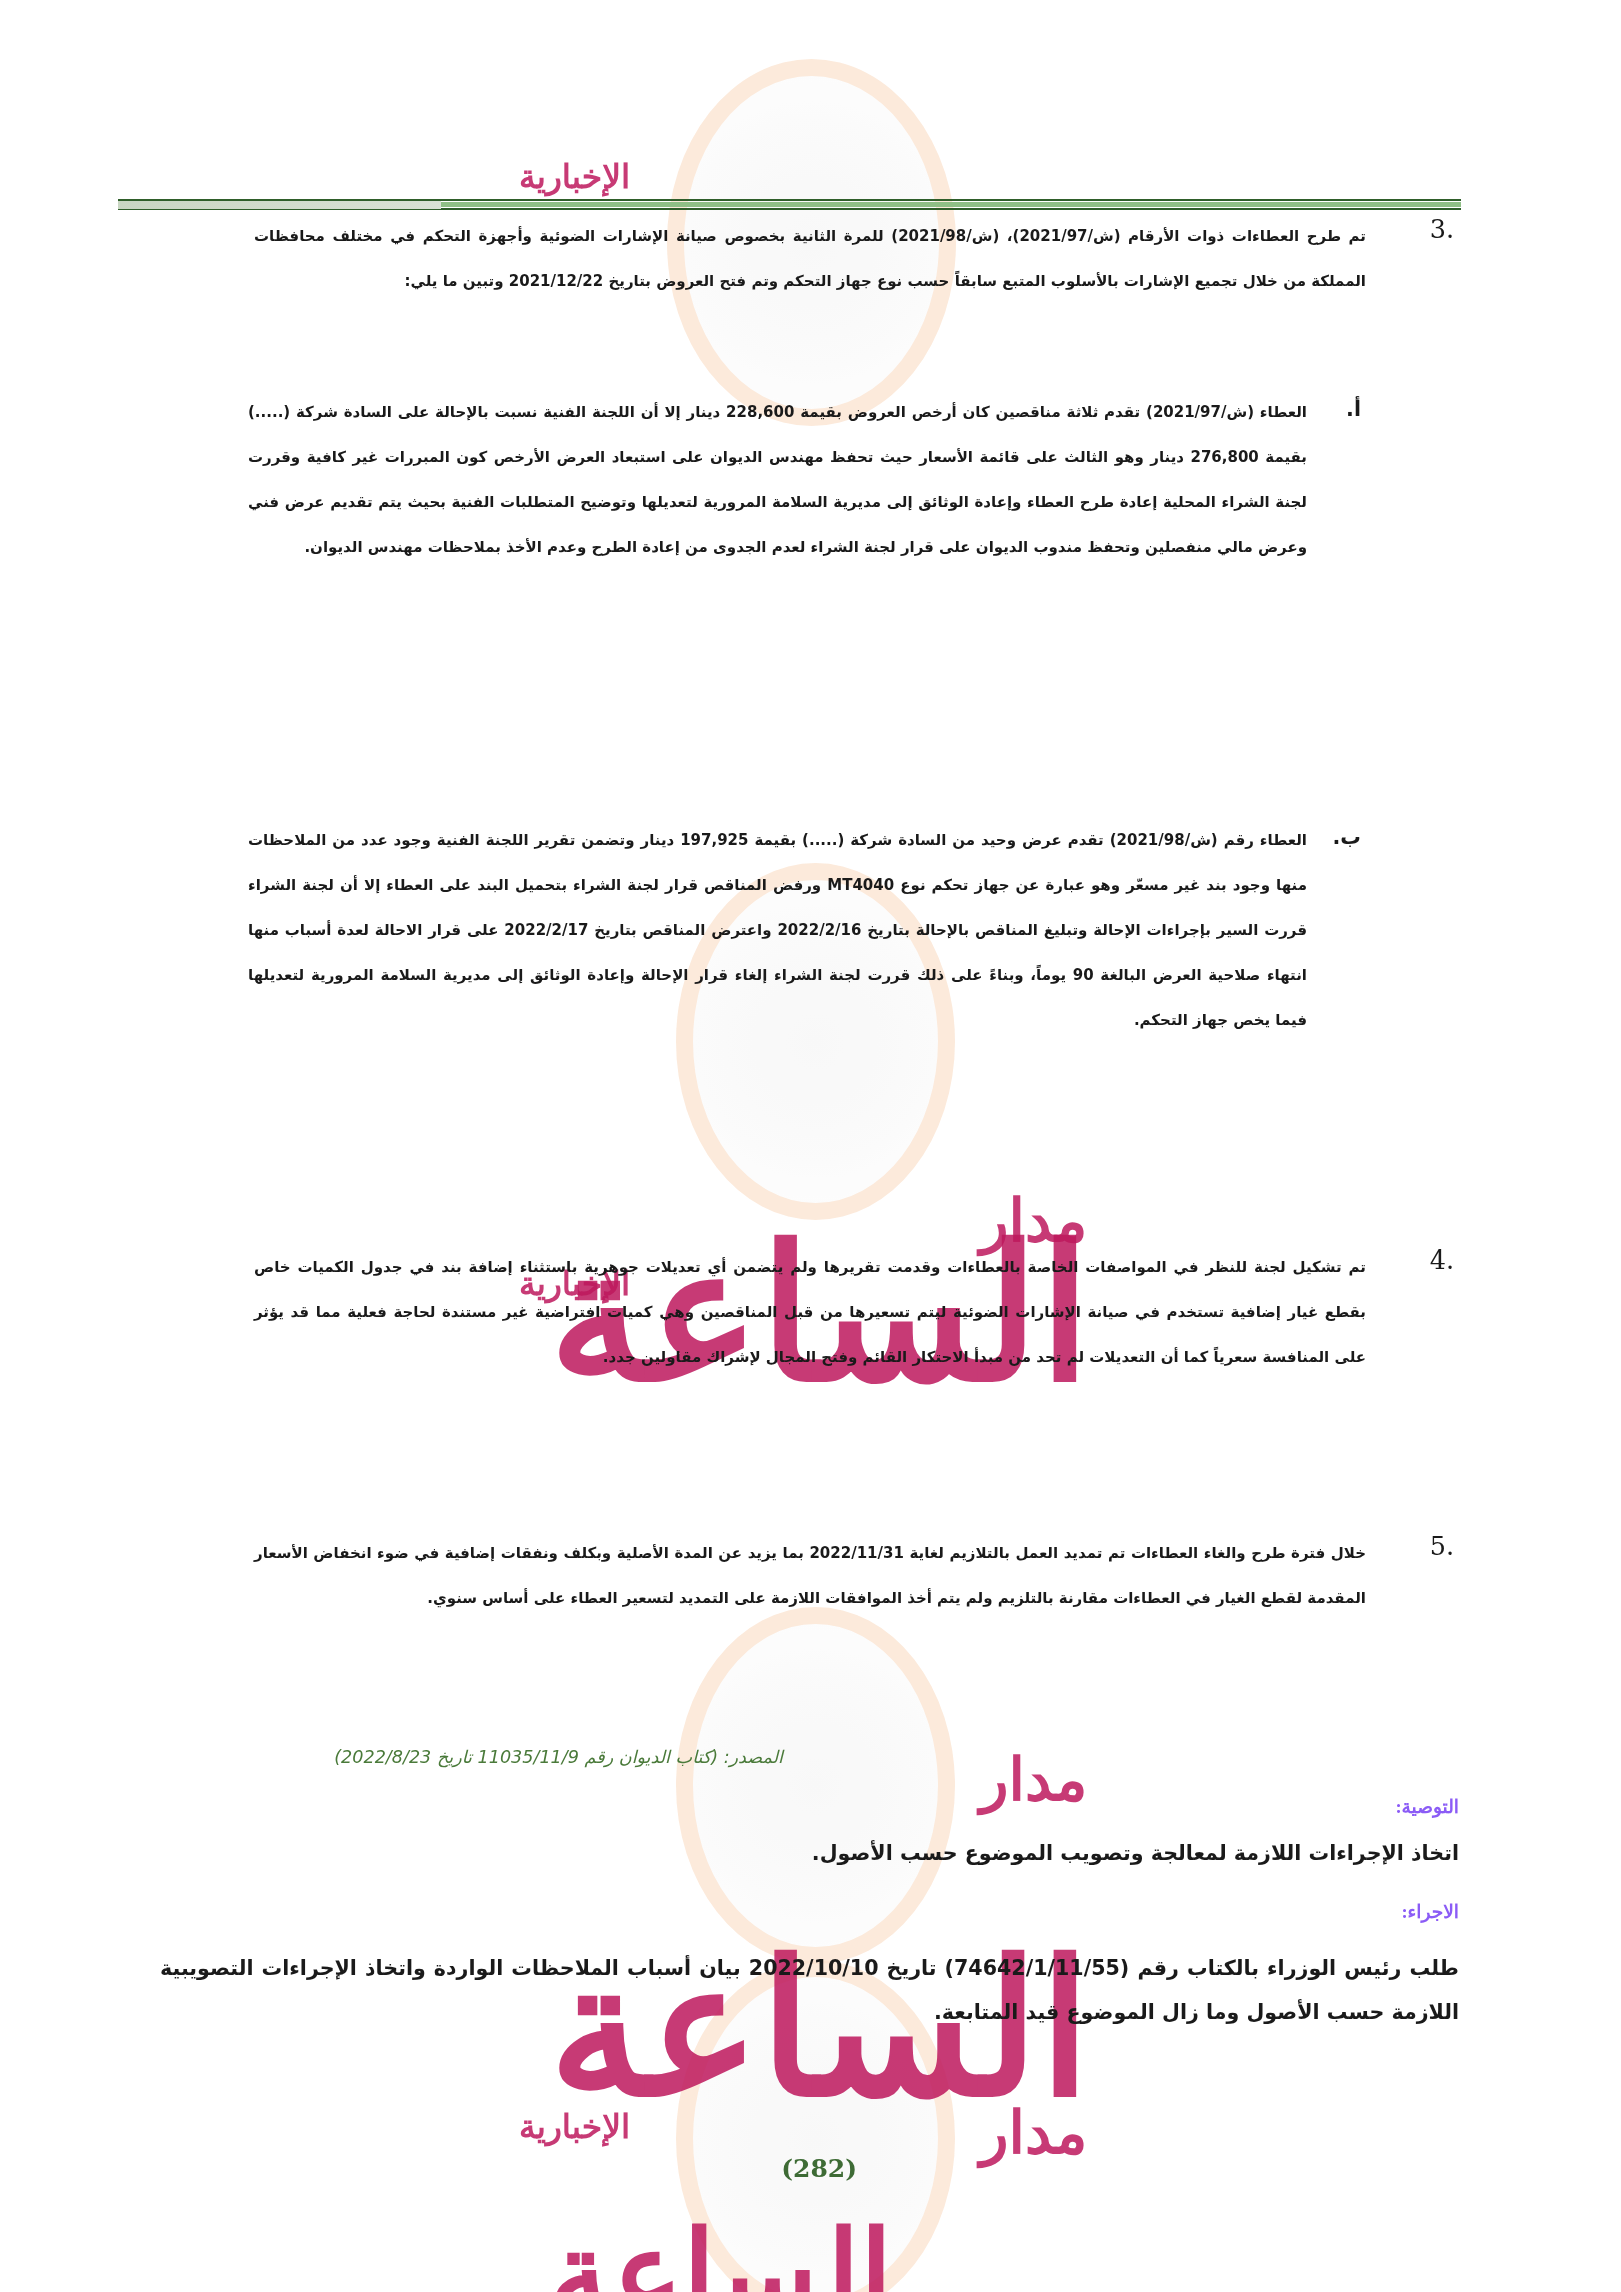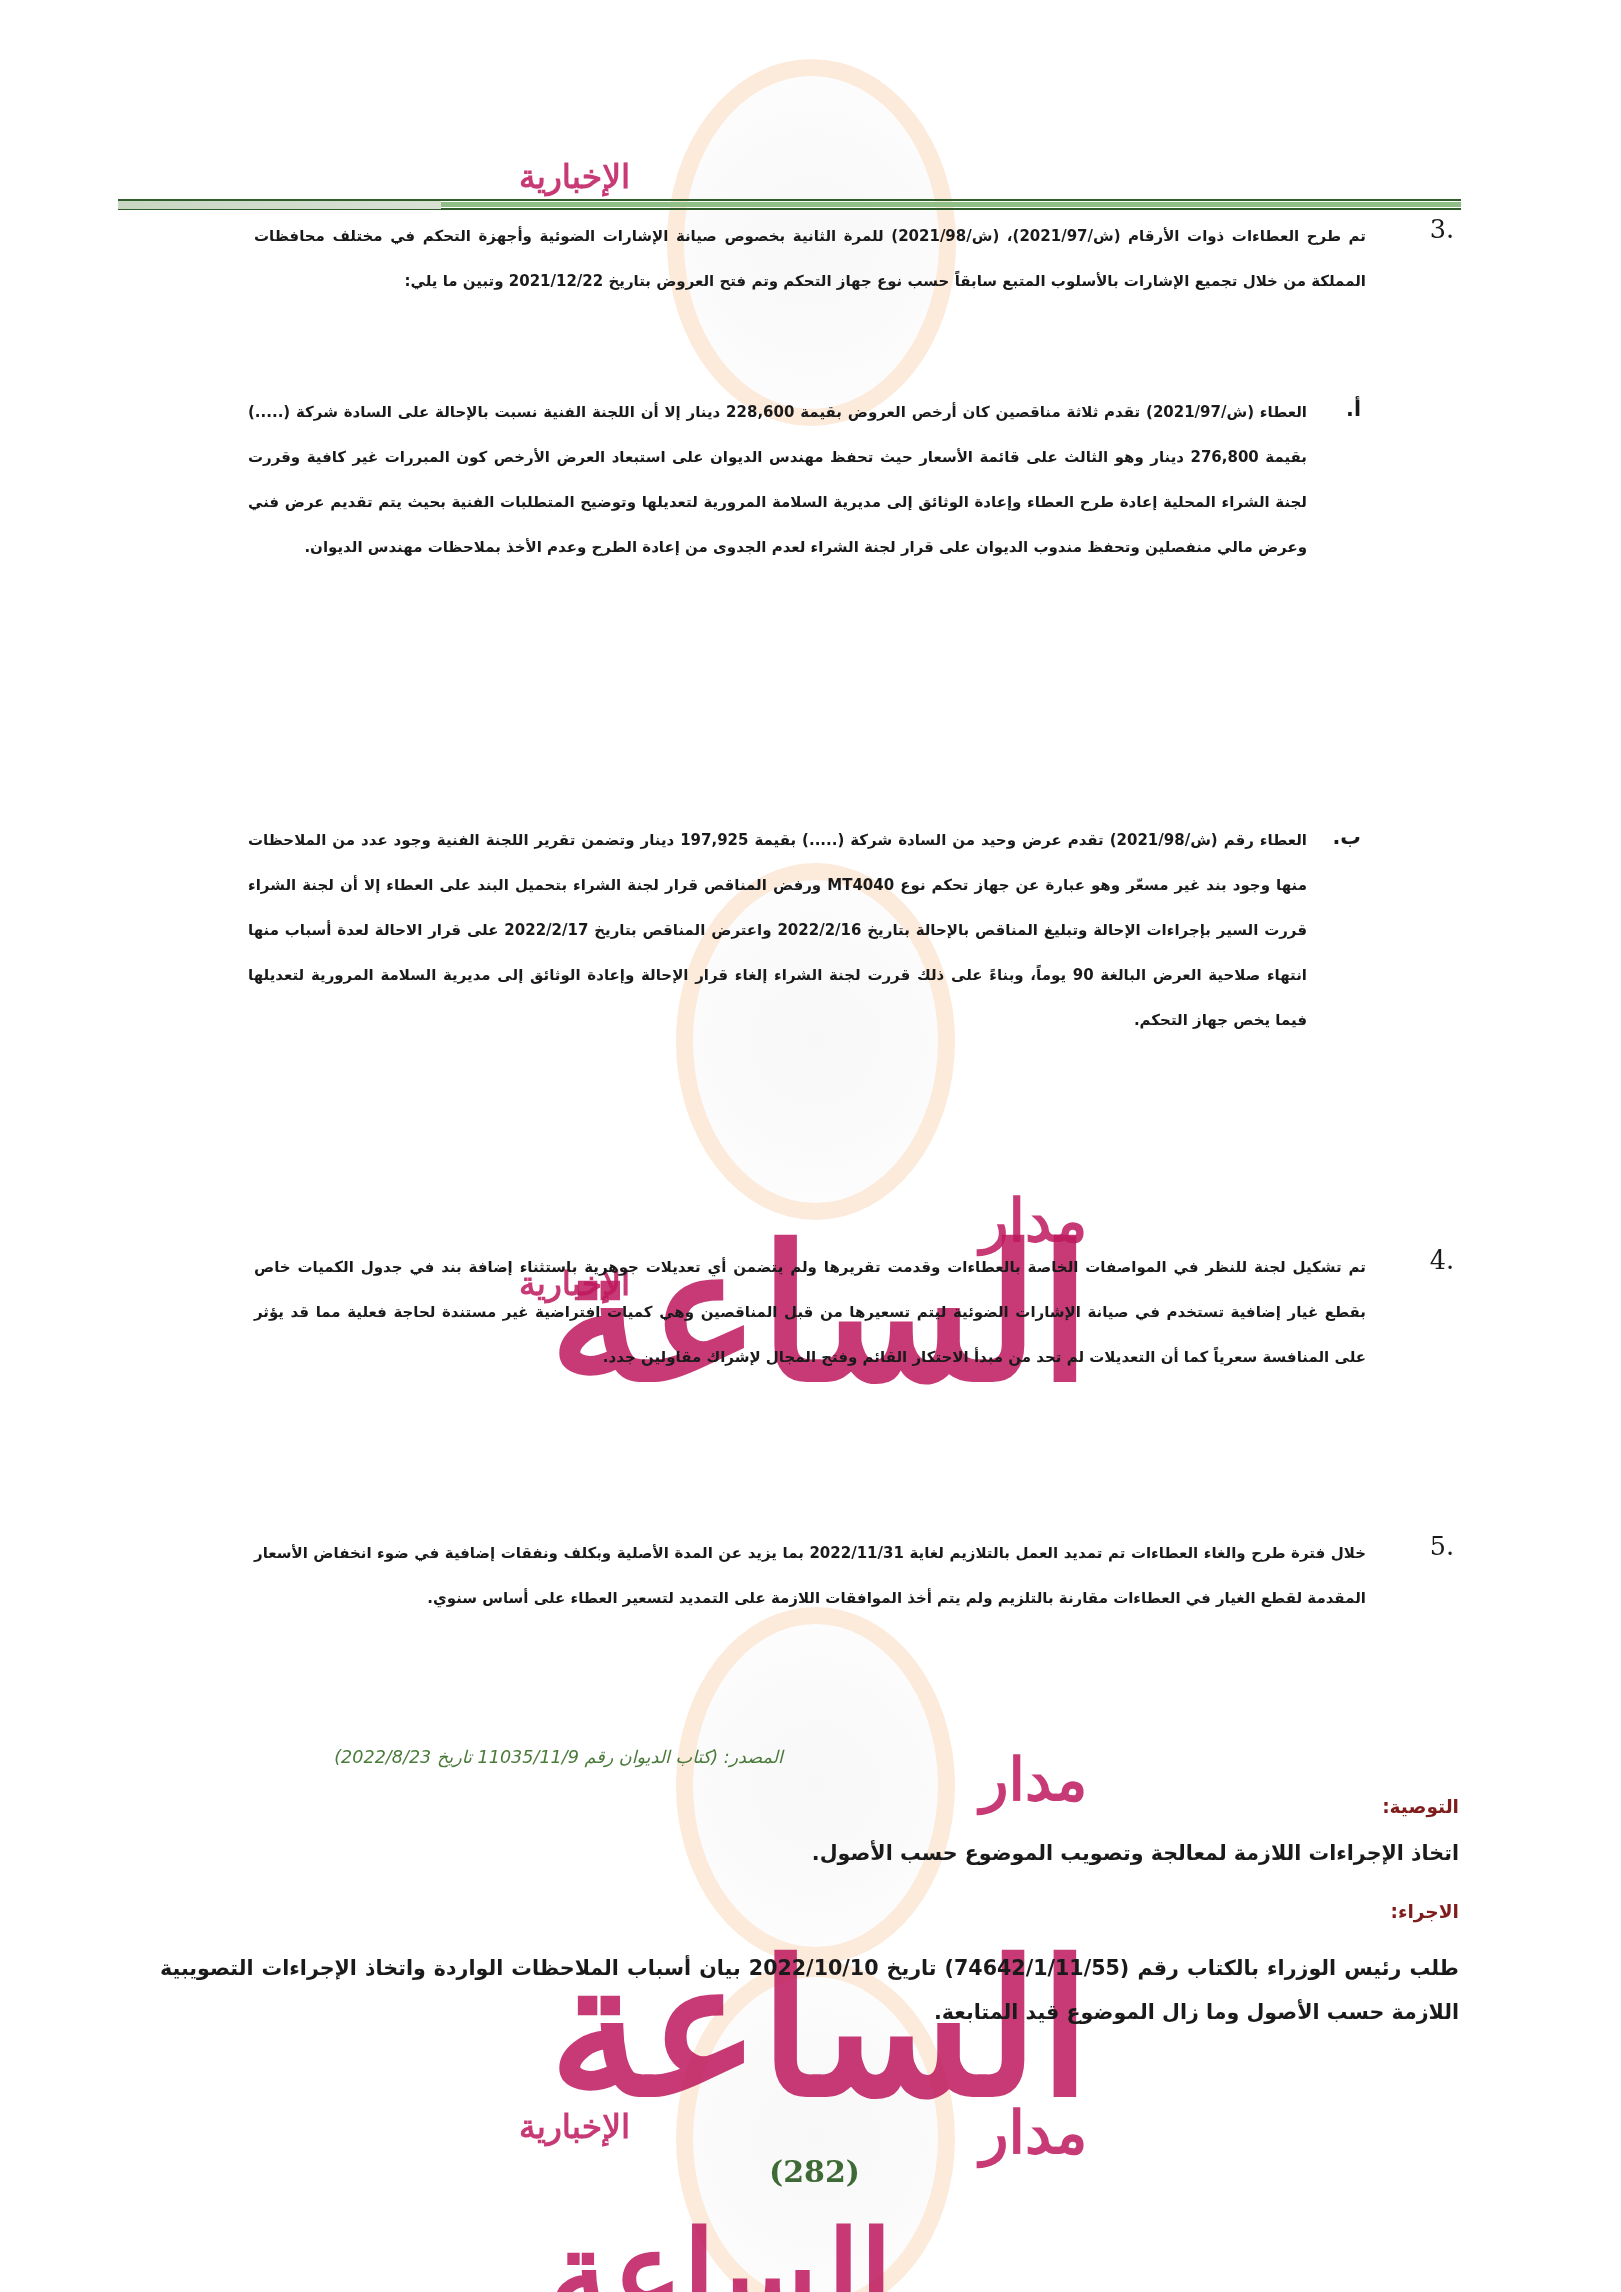--- a/index.html
+++ b/index.html
@@ -20,23 +20,23 @@
   .rule2 { position:absolute; left:118px; top:202px; width:1343px; height:4.9px; background:#8fbf86; }
   .rule3 { position:absolute; left:118px; top:208px; width:1343px; height:2px; background:#2f5e2a; }
   .rule-fade { position:absolute; left:118px; top:201px; width:323px; height:7.8px; background:linear-gradient(90deg,#c9d6c3,#d9e1d5); }
 
   
   .content { position:absolute; left:0; top:0; width:1621px; direction:rtl; }
   .item { position:absolute; direction:rtl; font-size:15px; font-weight:bold; line-height:45px; text-align:justify; text-align-last:right; }
   .num { position:absolute; direction:ltr; font-family:"DejaVu Serif", serif; font-size:25.5px; font-weight:normal; }
   .sub-marker { position:absolute; font-size:20.6px; font-weight:bold; }
   .source { position:absolute; direction:rtl; right:838px; top:1747px; font-size:17.6px; font-weight:normal; color:#4a7a3a; font-style:italic; }
-  .label-green { position:absolute; direction:rtl; font-size:18.6px; font-weight:bold; color:#7f1d1d; }
+  .label-green { position:absolute; direction:rtl; font-size:18.6px; font-weight:bold; color:#8b5cf6;font-family:Liberation Serif, serif; }
   .plain { position:absolute; direction:rtl; font-size:20.6px; font-weight:bold; line-height:44px; }
-  .page-num { position:absolute; left:769px; top:2154px; width:88px; text-align:left; font-family:"DejaVu Serif", serif; font-size:30px; font-weight:bold; color:#3e6b35; }
+  .page-num { position:absolute; left:769px; top:2154px; width:88px; text-align:right; font-family:"DejaVu Serif", serif; font-size:25px; font-weight:bold; color:#3e6b35; }
 </style>
 </head>
 <body>
 
 <div class="wm wm-clock" style="left:667px; top:59px; width:255px; height:333px;"></div>
 <div class="wm wm-clock" style="left:676px; top:863px; width:245px; height:323px;"></div>
 <div class="wm wm-clock" style="left:676px; top:1607px; width:245px; height:323px;"></div>
 <div class="wm wm-clock" style="left:676px; top:1960px; width:245px; height:323px;"></div>
 <div class="wm wm-text" style="left:549px; top:1206px; font-size:186px;">الساعة</div>
 <div class="wm wm-text" style="left:549px; top:1921px; font-size:186px;">الساعة</div>

